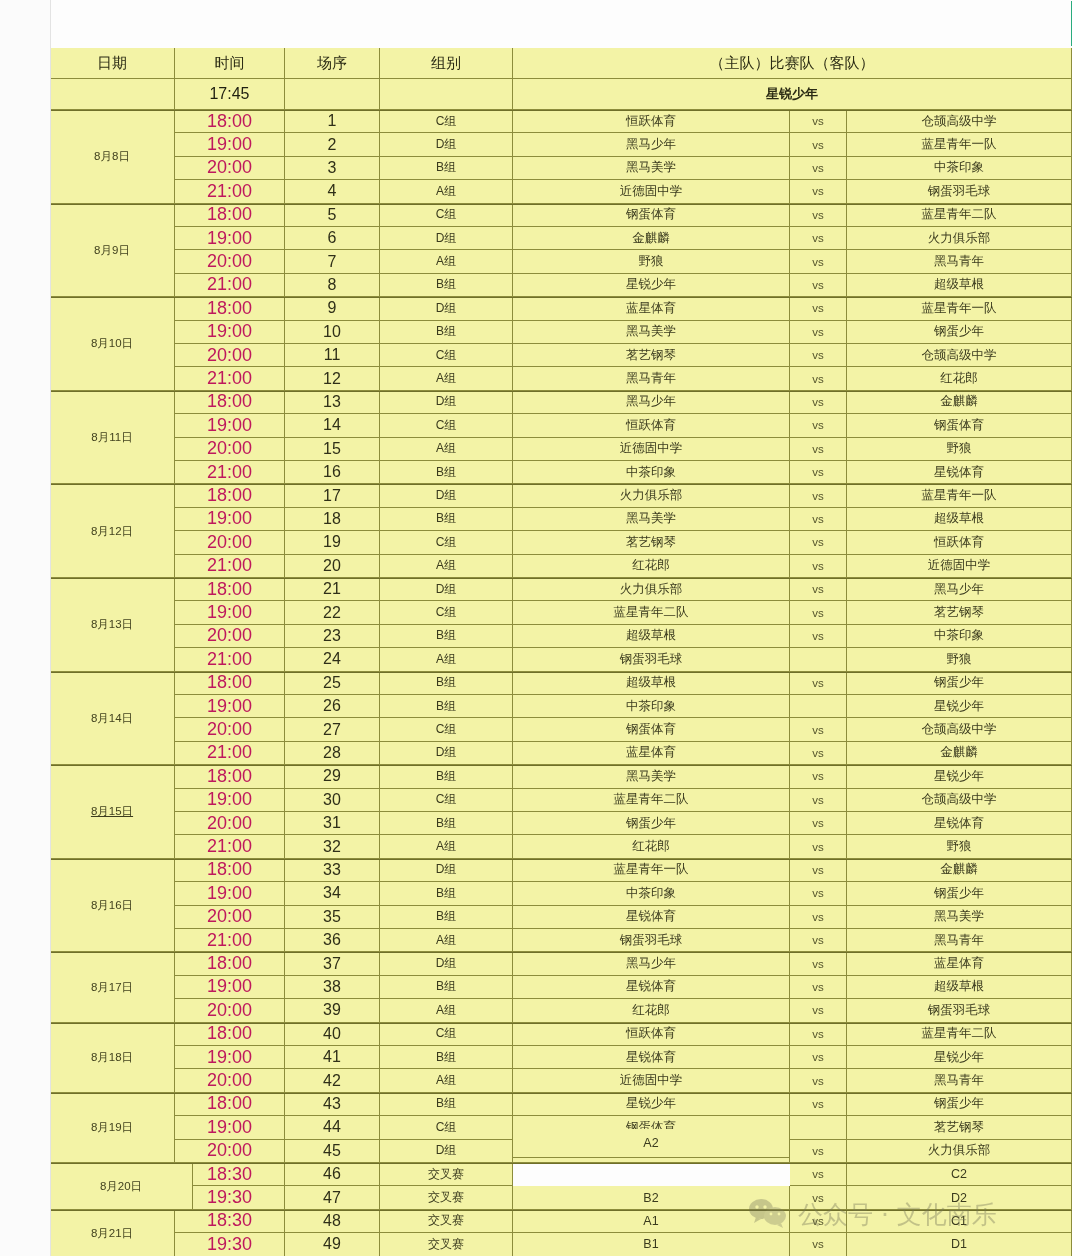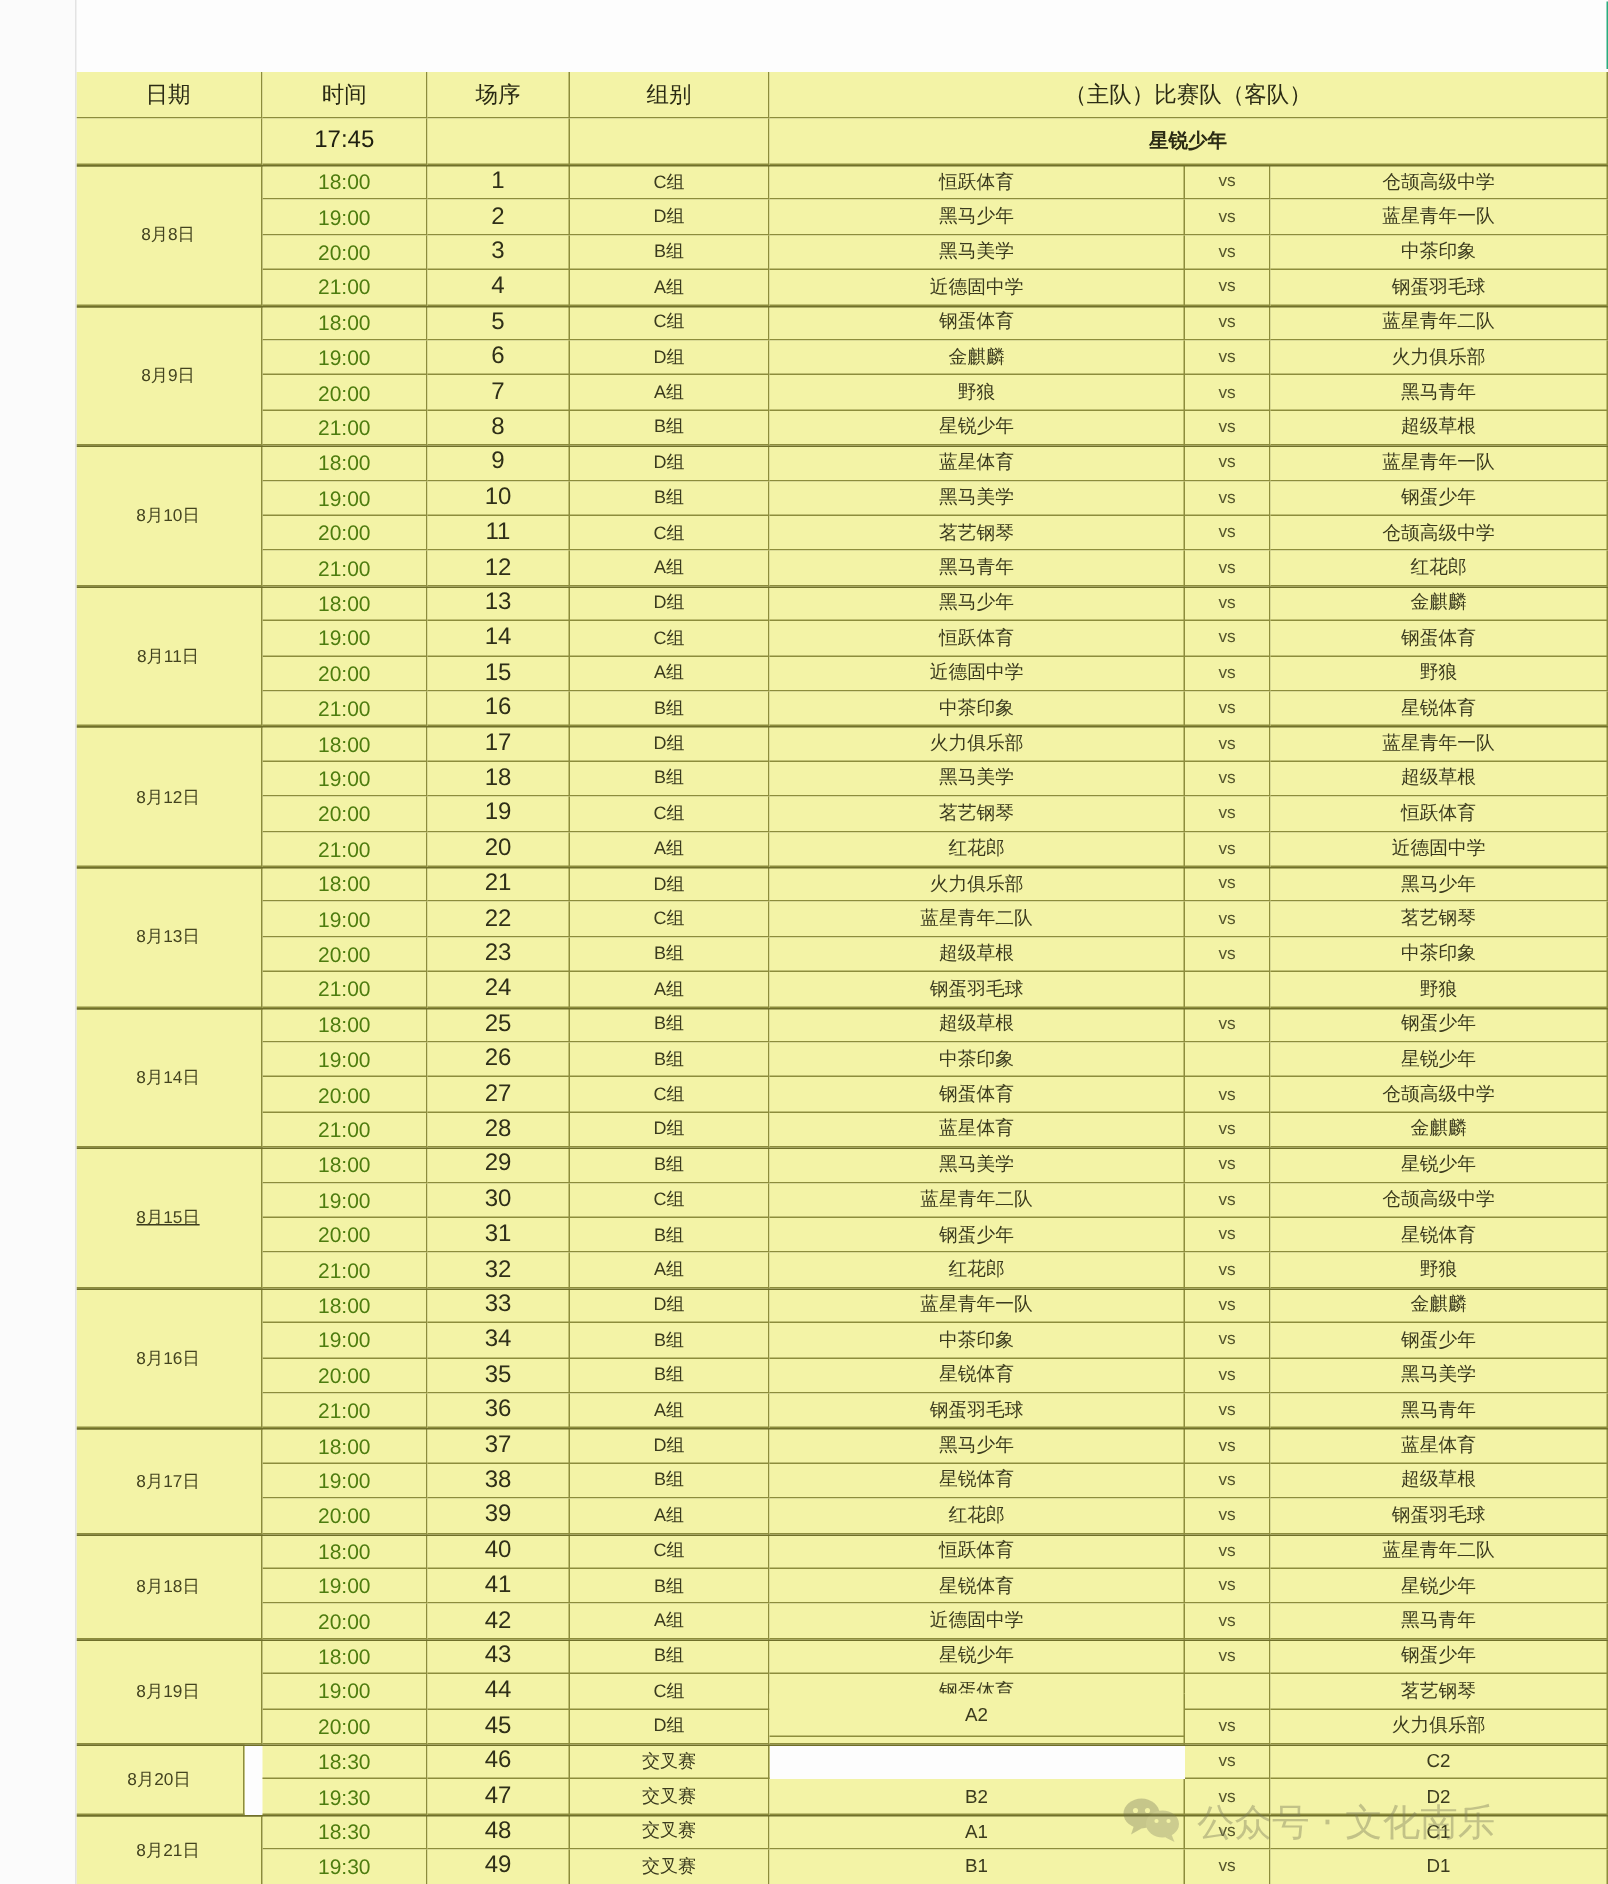--- a/index.html
+++ b/index.html
@@ -49,21 +49,21 @@
     font-family:"DejaVu Sans","Liberation Sans",sans-serif;
     font-size:27px;font-weight:bold;color:#121212;letter-spacing:1px;
   }
   .titlebleed{
     position:absolute;left:1071px;top:1px;width:1px;height:45px;background:#2aab7e;z-index:4;
   }
 
   
   .hdr{font-size:15px;color:#2b2b14;font-weight:normal;}
   .opening{font-size:13px;color:#2b2b14;font-weight:bold;}
-  .time{font-size:14px;color:#4d7c0f;}
+  .time{font-size:18px;color:#be185d;}
   .time.big{font-size:16px;color:#1f1f10;}
   .seq{font-size:16px;color:#2f2f18;}
   .grp{font-size:12px;color:#3b3b1e;}
   .team{font-size:12.5px;color:#3b3b1e;}
   .vs{font-size:11.5px;color:#55552c;}
   .date{font-size:11.5px;color:#43431f;}
 
   
   .wm{
     position:absolute;left:748px;top:1188px;width:320px;height:52px;
@@ -1088,21 +1088,21 @@
       </div>
       <div style="position: absolute; left: 50px; top: 952.4px; width: 1022px; height: 1px; background: rgb(111, 111, 42);"></div>
       <div class="cell grouptop" style="left: 50px; top: 1022.6px; width: 125px; height: 70.2px;">
         <span class="date">8月18日</span>
       </div>
       <div style="position: absolute; left: 50px; top: 1022.6px; width: 1022px; height: 1px; background: rgb(111, 111, 42);"></div>
       <div class="cell grouptop" style="left: 50px; top: 1092.8px; width: 125px; height: 70.2px;">
         <span class="date">8月19日</span>
       </div>
       <div style="position: absolute; left: 50px; top: 1092.8px; width: 1022px; height: 1px; background: rgb(111, 111, 42);"></div>
-      <div class="cell grouptop" style="left: 50px; top: 1163px; width: 113px; height: 46.8px;">
+      <div class="cell grouptop" style="left: 50px; top: 1163px; width: 143px; height: 46.8px;">
         <span class="date">8月20日</span>
       </div>
       <div style="position: absolute; left: 50px; top: 1163px; width: 1022px; height: 1px; background: rgb(111, 111, 42);"></div>
       <div class="cell grouptop" style="left: 50px; top: 1209.8px; width: 125px; height: 46.8px;">
         <span class="date">8月21日</span>
       </div>
       <div style="position: absolute; left: 50px; top: 1209.8px; width: 1022px; height: 1px; background: rgb(111, 111, 42);"></div>
     </div>
 
   <div class="wm">

